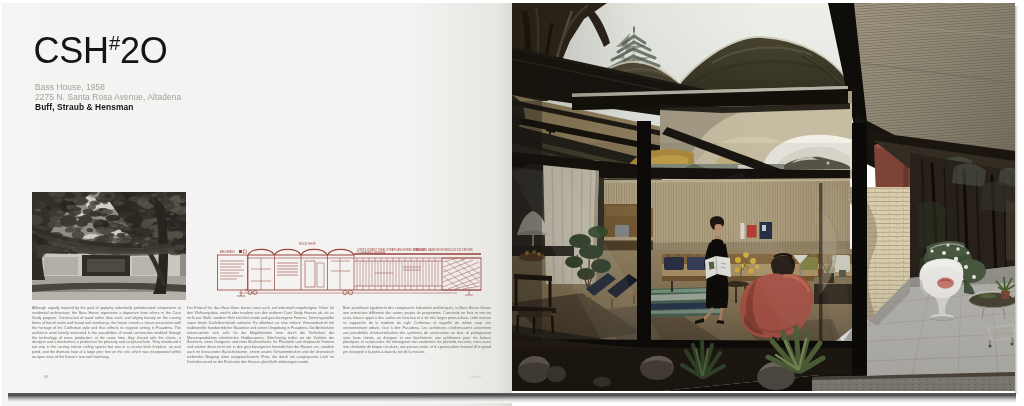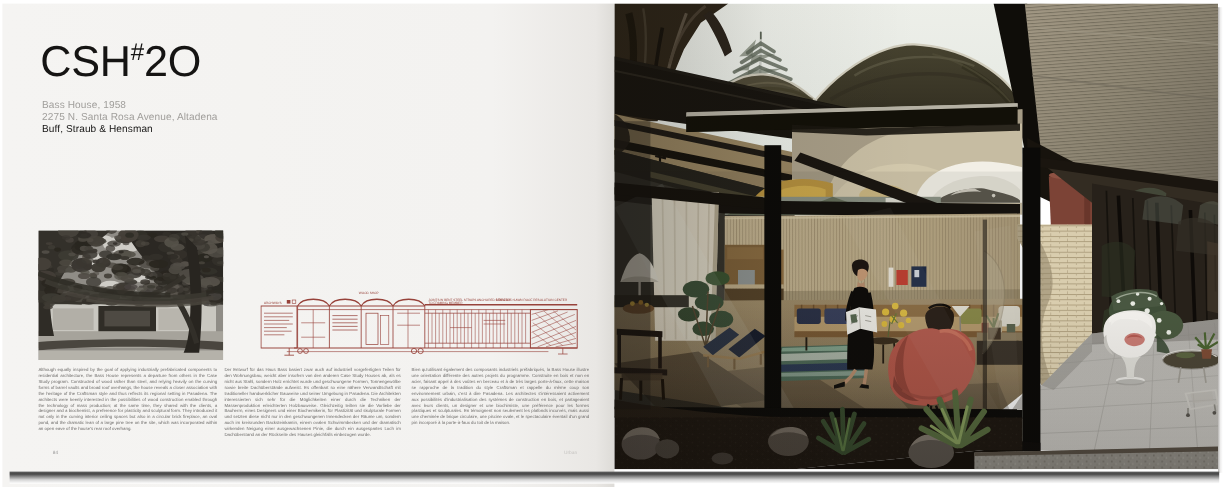--- a/index.html
+++ b/index.html
@@ -6,21 +6,21 @@
 body{font-family:"Liberation Sans",sans-serif;position:relative}
 #book{position:absolute;left:2px;top:2px;width:1013px;height:390px}
 #lpage{position:absolute;left:0px;top:1px;width:510px;height:405px;
 background:linear-gradient(90deg,#f5f4f2 0%,#f3f2f0 80%,#e9e7e4 97%,#dddbd7 100%)}
 #rpage{position:absolute;left:510px;top:1px;width:503px;height:388px}
 #botshadow{position:absolute;left:6px;top:391px;width:1008px;height:10px;
 background:linear-gradient(180deg,#606060 0%,#474747 20%,#8a8a8a 42%,#d5d5d5 68%,#ffffff 100%)}
 .t1{position:absolute;left:31.5px;top:26.5px;font-size:36px;letter-spacing:-0.2px;color:#151413;font-weight:400}
 .t1 sup{font-size:20px;vertical-align:13px;letter-spacing:0}
 .addr{position:absolute;left:33px;top:80px;font-size:8.4px;line-height:9.8px;color:#a09e9b;letter-spacing:0.1px}
-.addr b{color:#161514;font-weight:normal}
+.addr b{color:#161514;font-weight:bold}
 .col{position:absolute;top:303px;font-size:3.65px;line-height:4.92px;color:#6e6c6a;text-align:justify}
 .pgnum{position:absolute;font-size:4px;color:#999}
 </style>
 </head>
 <body>
 
 <div id="book">
 
 <div id="lpage">
 

